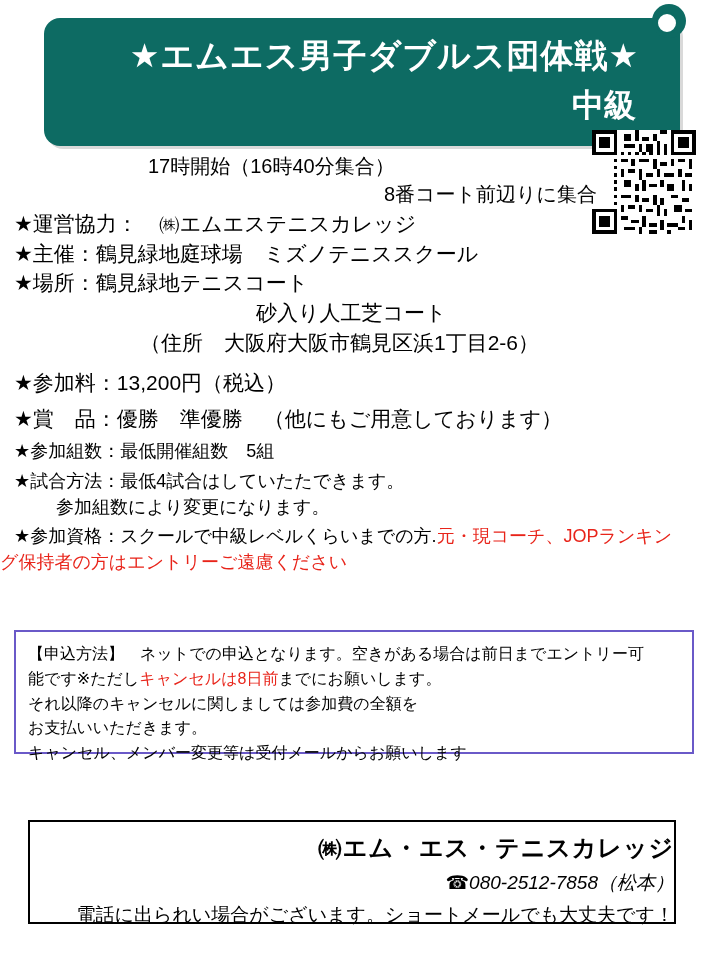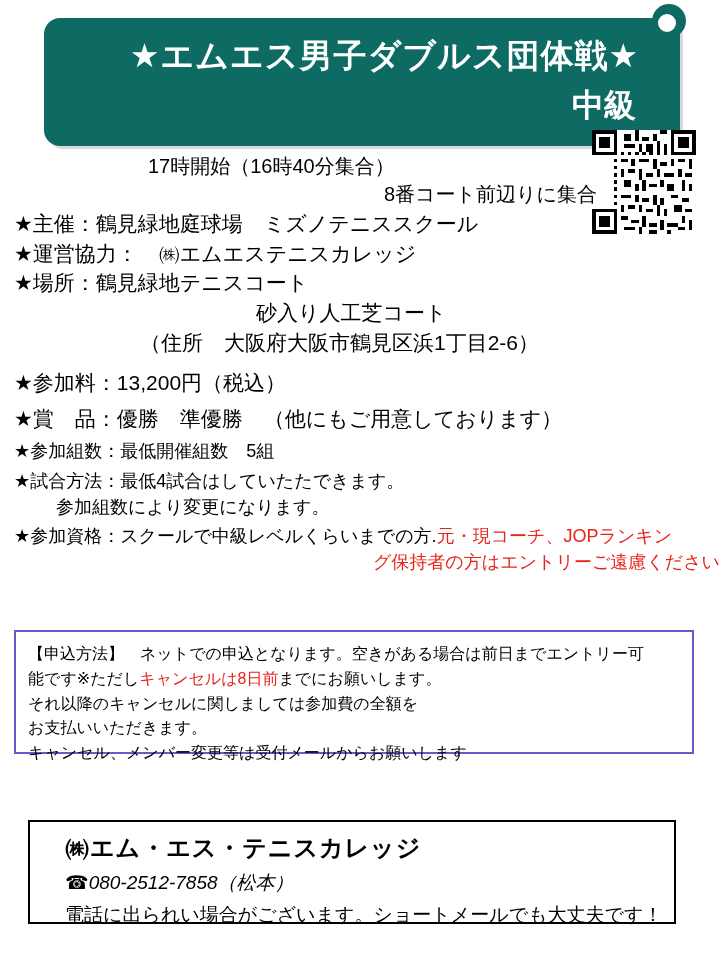--- a/index.html
+++ b/index.html
@@ -102,21 +102,21 @@
   .qr {
     position: absolute;
     right: 24px;
     top: 130px;
     width: 104px;
     height: 104px;
   }
   .qr svg { display: block; }
 
   
-  .red { color: #e8241a; text-align: right; }
+  .red { color: #e8241a; }
 
   
   .apply-box {
     position: absolute;
     left: 14px;
     top: 630px;
     width: 680px;
     height: 124px;
     border: 2px solid #6a59c8;
     box-sizing: border-box;
@@ -130,22 +130,21 @@
 
   
   .contact-box {
     position: absolute;
     left: 28px;
     top: 820px;
     width: 648px;
     height: 104px;
     border: 2px solid #000000;
     box-sizing: border-box;
-    text-align: left;
-    padding-left: 35px;
+    text-align: right;
   }
   .contact-name {
     margin-top: 10px;
     font-size: 24px;
     font-weight: bold;
     letter-spacing: 1px;
   }
   .contact-tel {
     margin-top: 6px;
     font-size: 19px;
@@ -267,22 +266,22 @@
         <rect x="16" y="28" width="2" height="1"></rect>
       <rect x="21" y="28" width="1" height="1"></rect>
         <rect x="24" y="27" width="2" height="1"></rect>
     </g>
   </svg>
 </div>
 
 <div class="info">
   <div class="line row-start">17時開始（16時40分集合）</div>
   <div class="line row-meet">8番コート前辺りに集合</div>
+  <div class="line pad-left">★運営協力：　㈱エムエステニスカレッジ</div>
   <div class="line pad-left">★主催：鶴見緑地庭球場　ミズノテニススクール</div>
-  <div class="line pad-left">★運営協力：　㈱エムエステニスカレッジ</div>
   <div class="line pad-left">★場所：鶴見緑地テニスコート</div>
   <div class="line indent-3">砂入り人工芝コート</div>
   <div class="line indent-4">（住所　大阪府大阪市鶴見区浜1丁目2-6）</div>
   <div style="height:10px"></div>
   <div class="line pad-left">★参加料：13,200円（税込）</div>
   <div style="height:6px"></div>
   <div class="line pad-left">★賞　品：優勝　準優勝　（他にもご用意しております）</div>
   <div style="height:6px"></div>
   <div class="line pad-left small">★参加組数：最低開催組数　5組</div>
   <div style="height:4px"></div>

